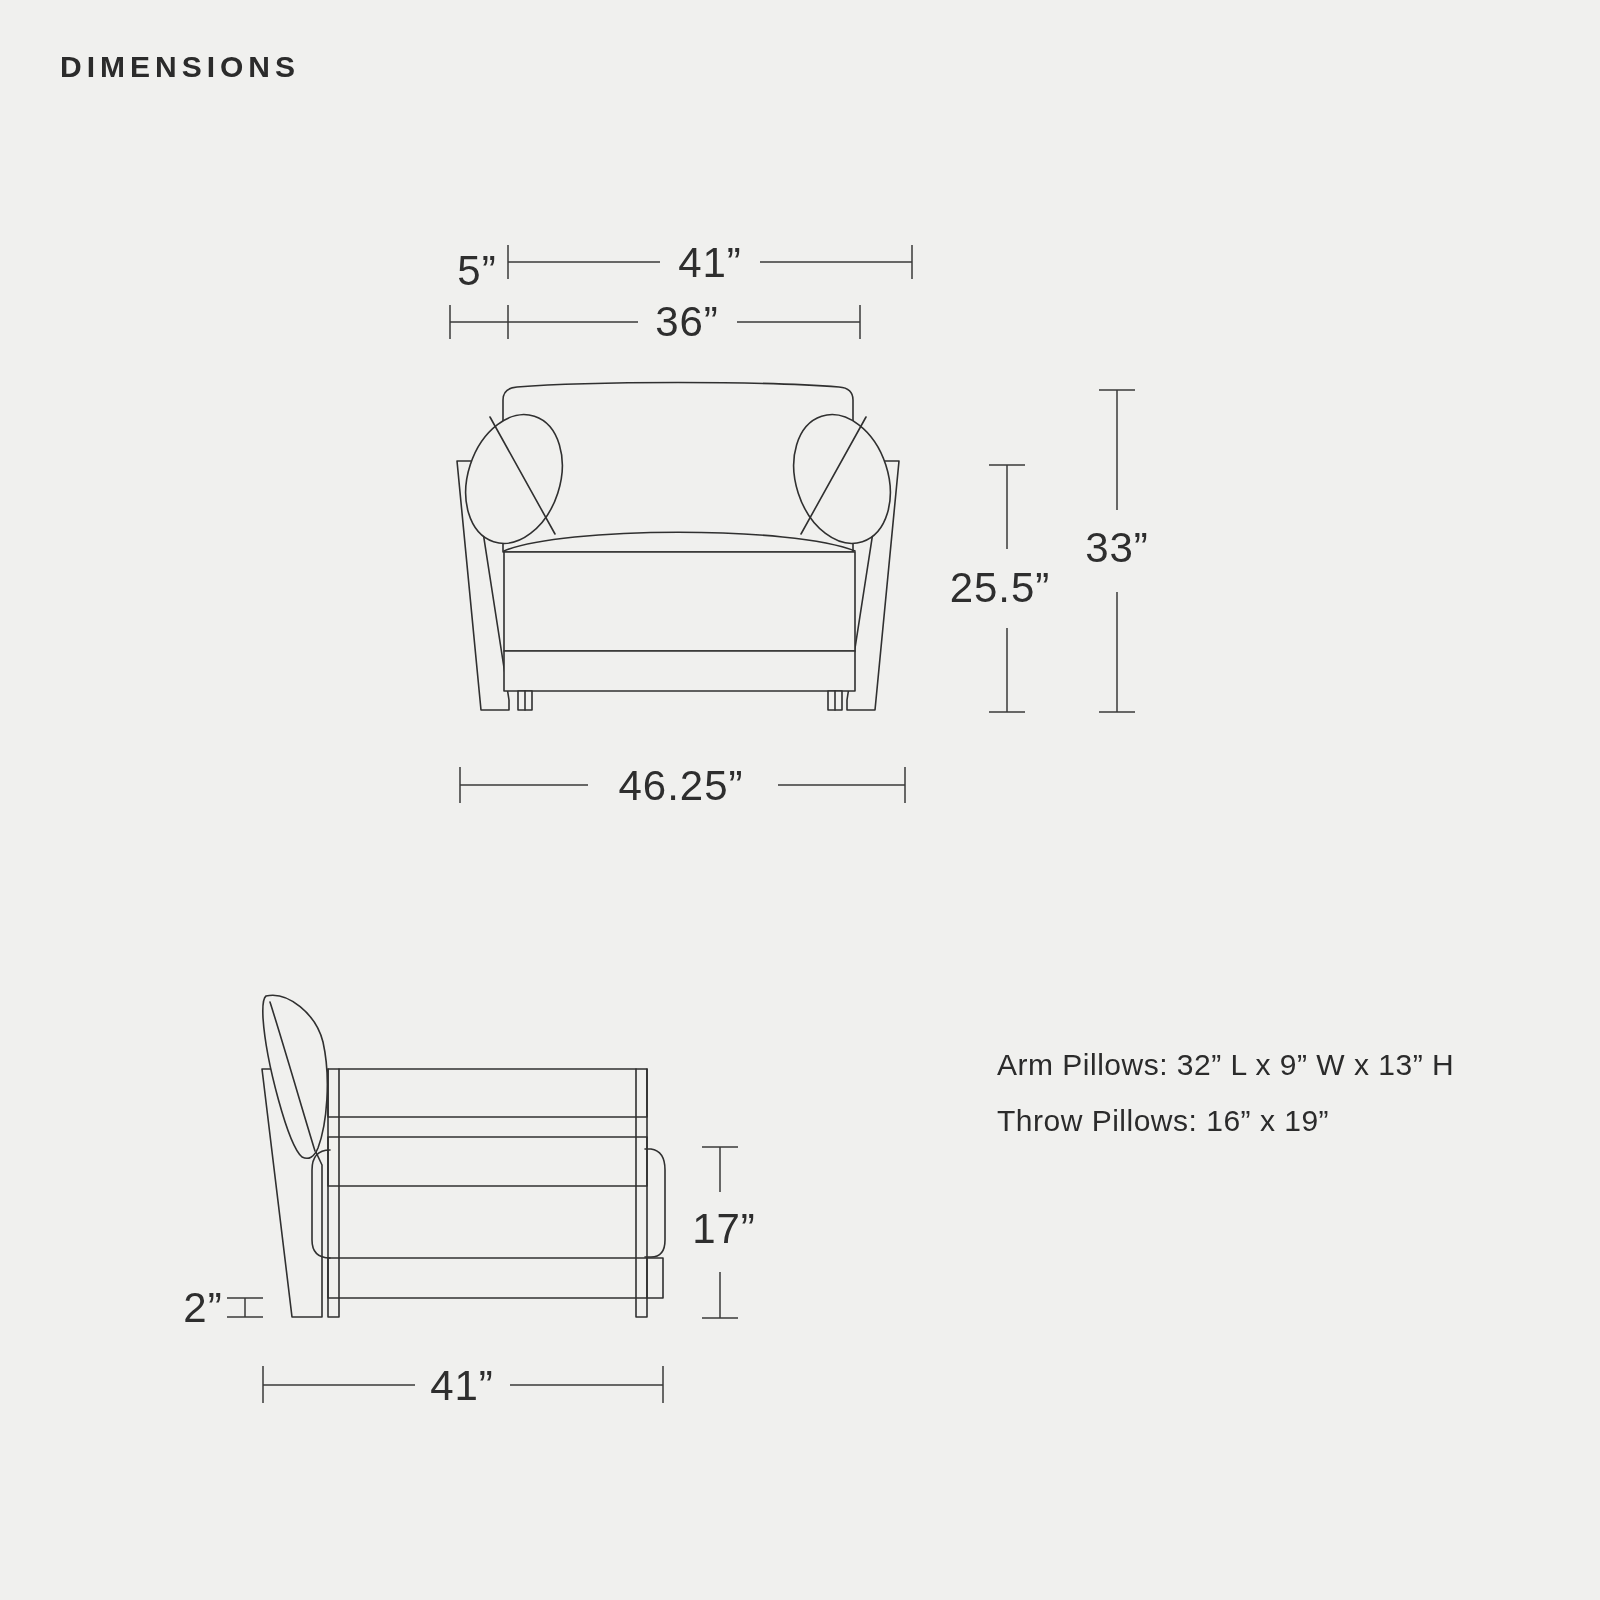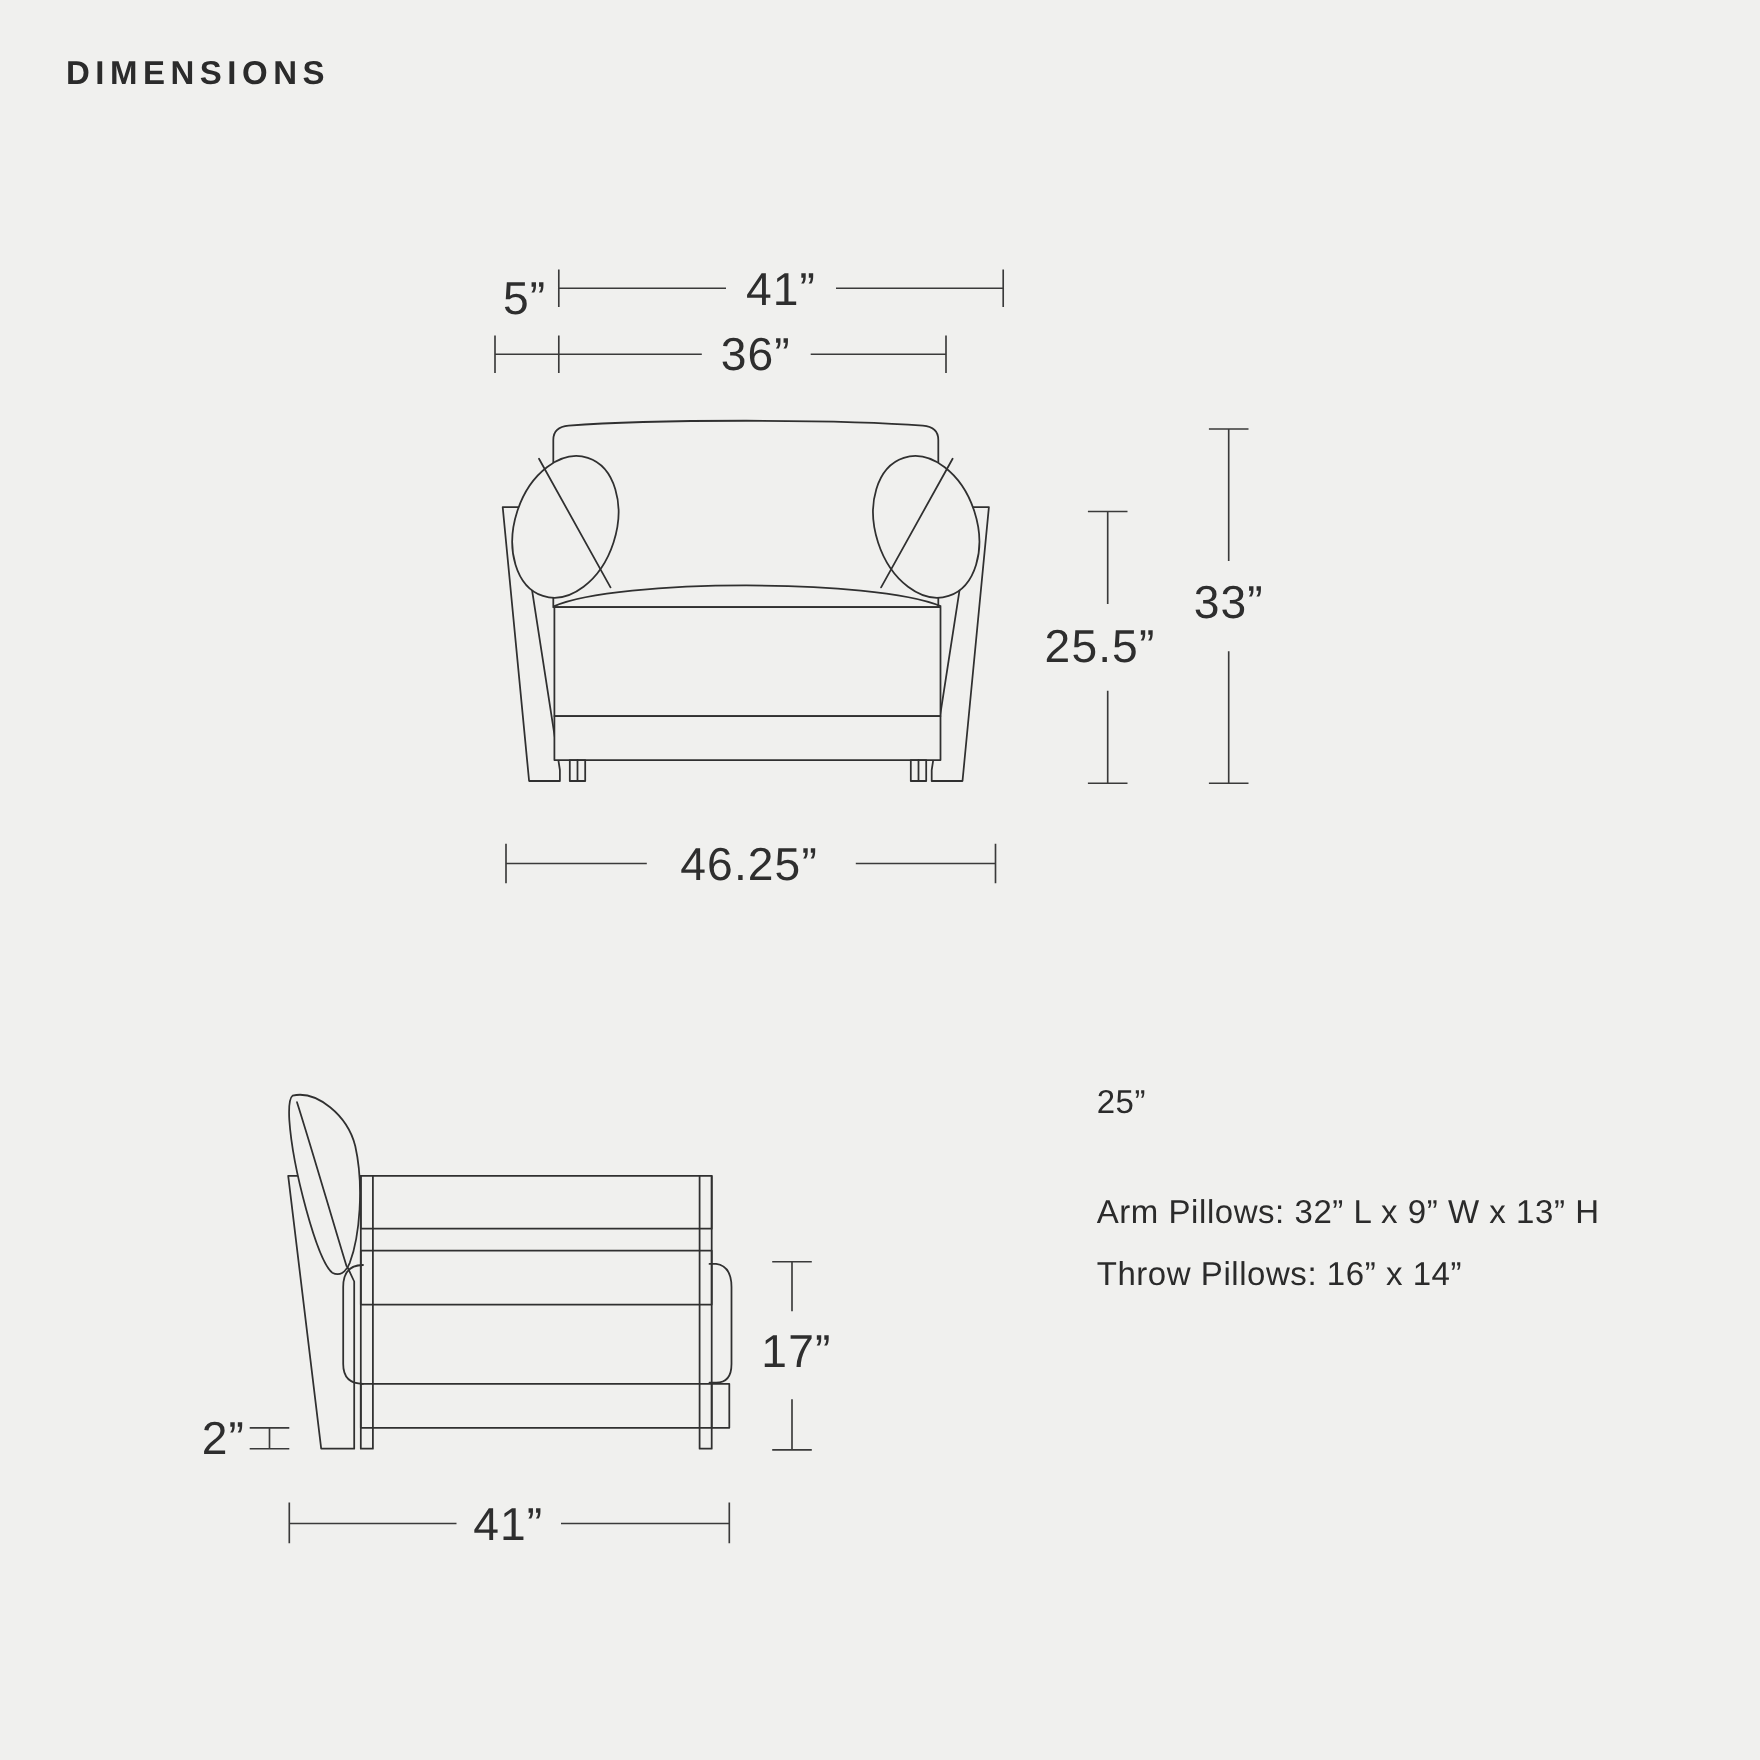--- a/index.html
+++ b/index.html
@@ -170,21 +170,20 @@
       <text class="dim-label" x="724" y="1243">17”</text>
     </g>
     <g>
       <path class="dim" d="M263 1385 H415 M510 1385 H663 M263 1366 V1403 M663 1366 V1403"></path>
       <text class="dim-label" x="462" y="1400">41”</text>
     </g>
   </svg>
 
   <div class="specs">
     <div class="spec-section">
-      <div class="spec-line">25”</div>
     </div>
     <div class="spec-section">
       <div class="spec-line">Arm Pillows: 32” L x 9” W x 13” H</div>
-      <div class="spec-line">Throw Pillows: 16” x 14”</div>
+      <div class="spec-line">Throw Pillows: 16” x 19”</div>
     </div>
   </div>
 
 </div>
 
 </body></html>

